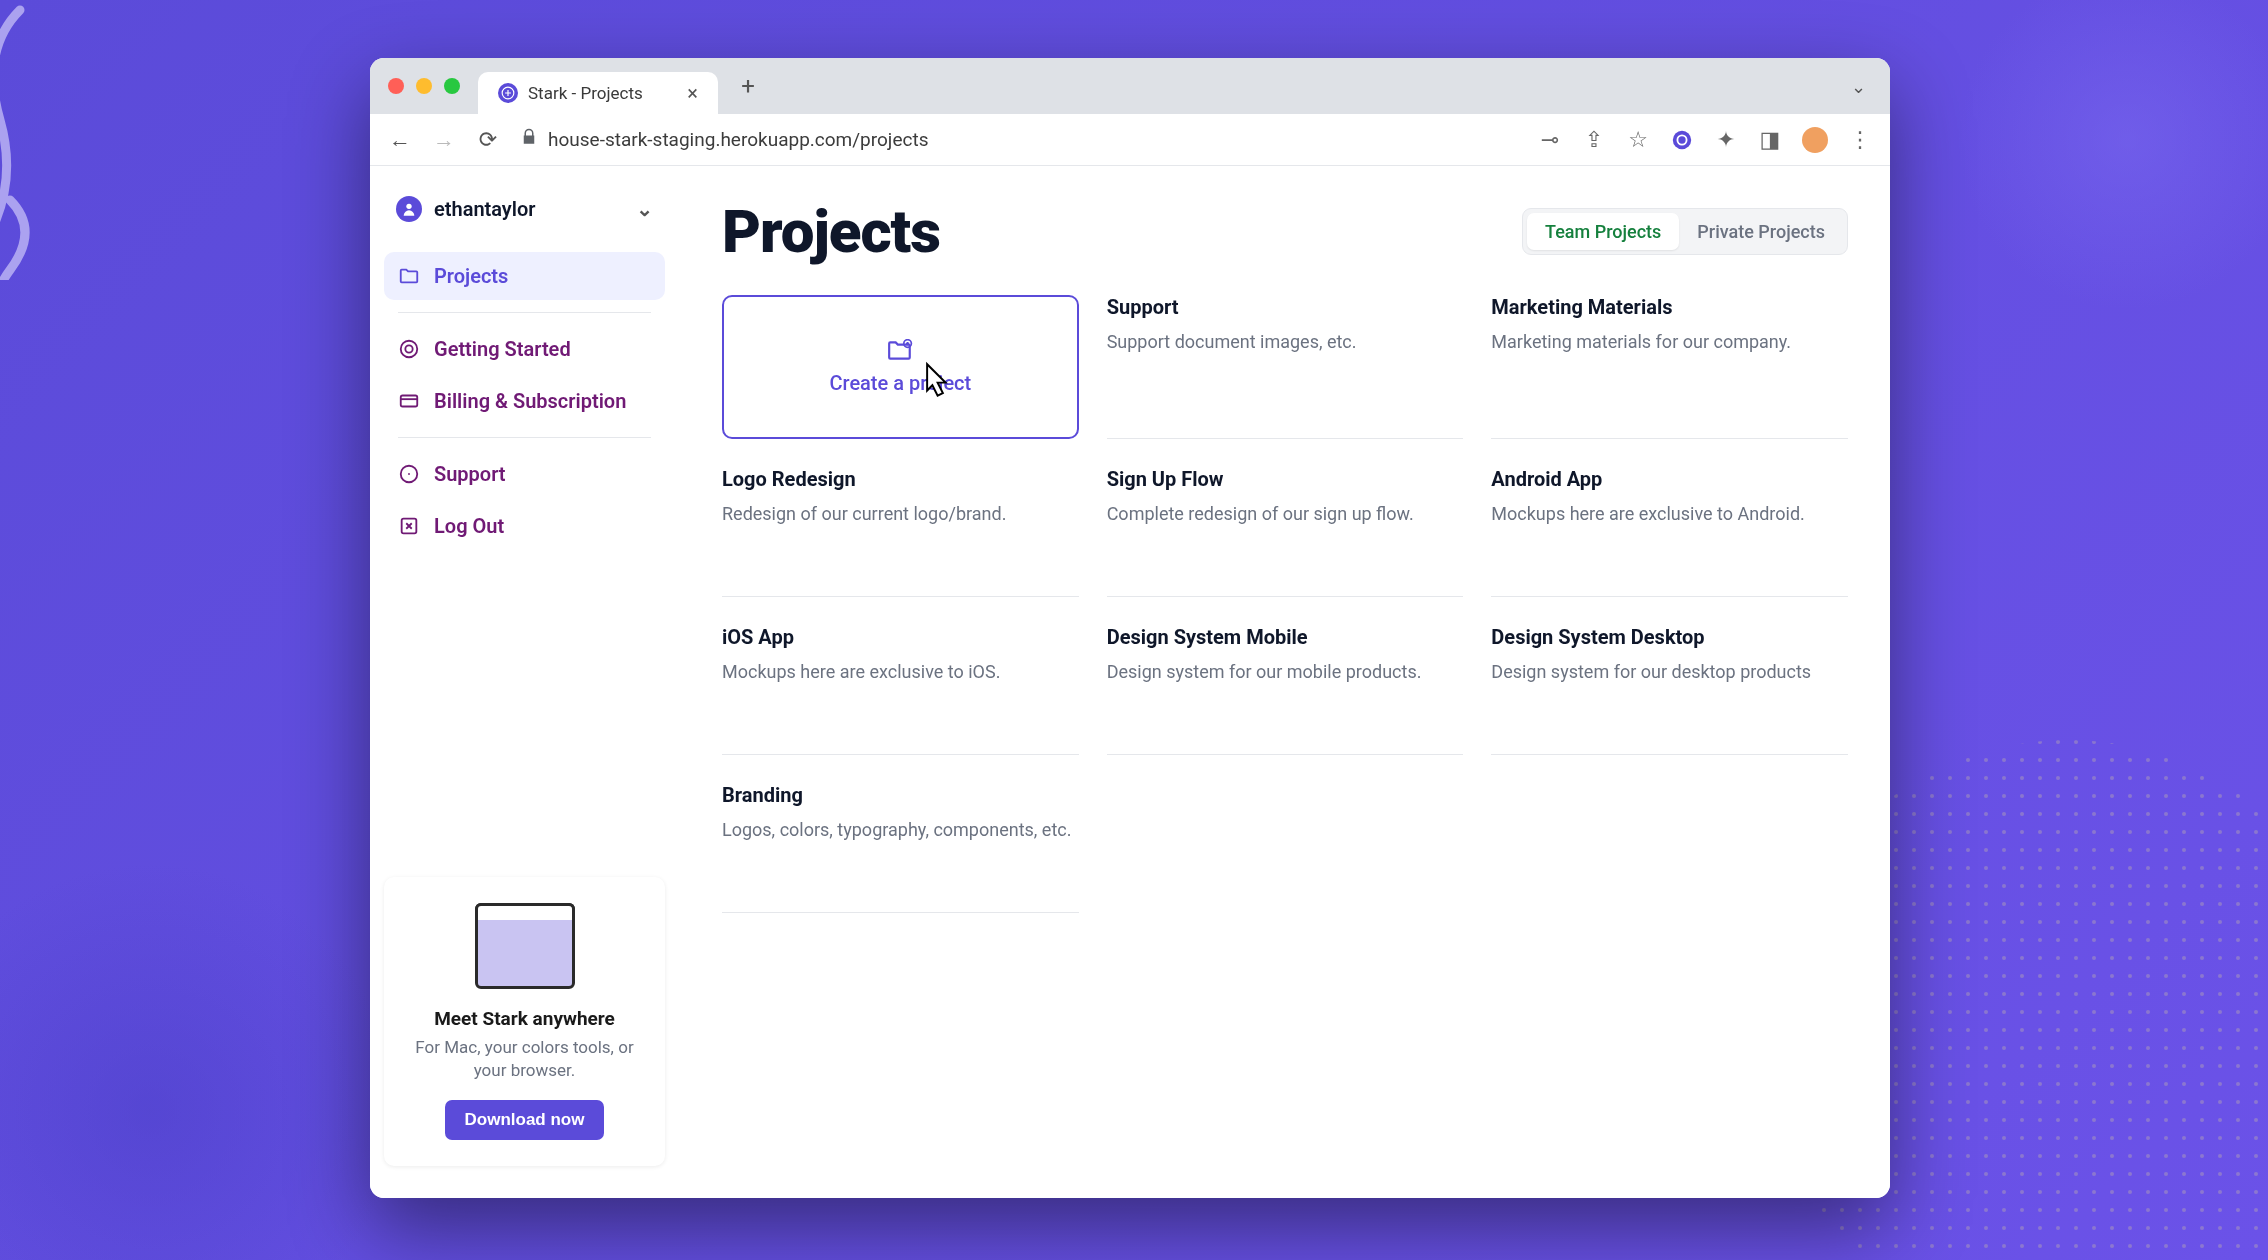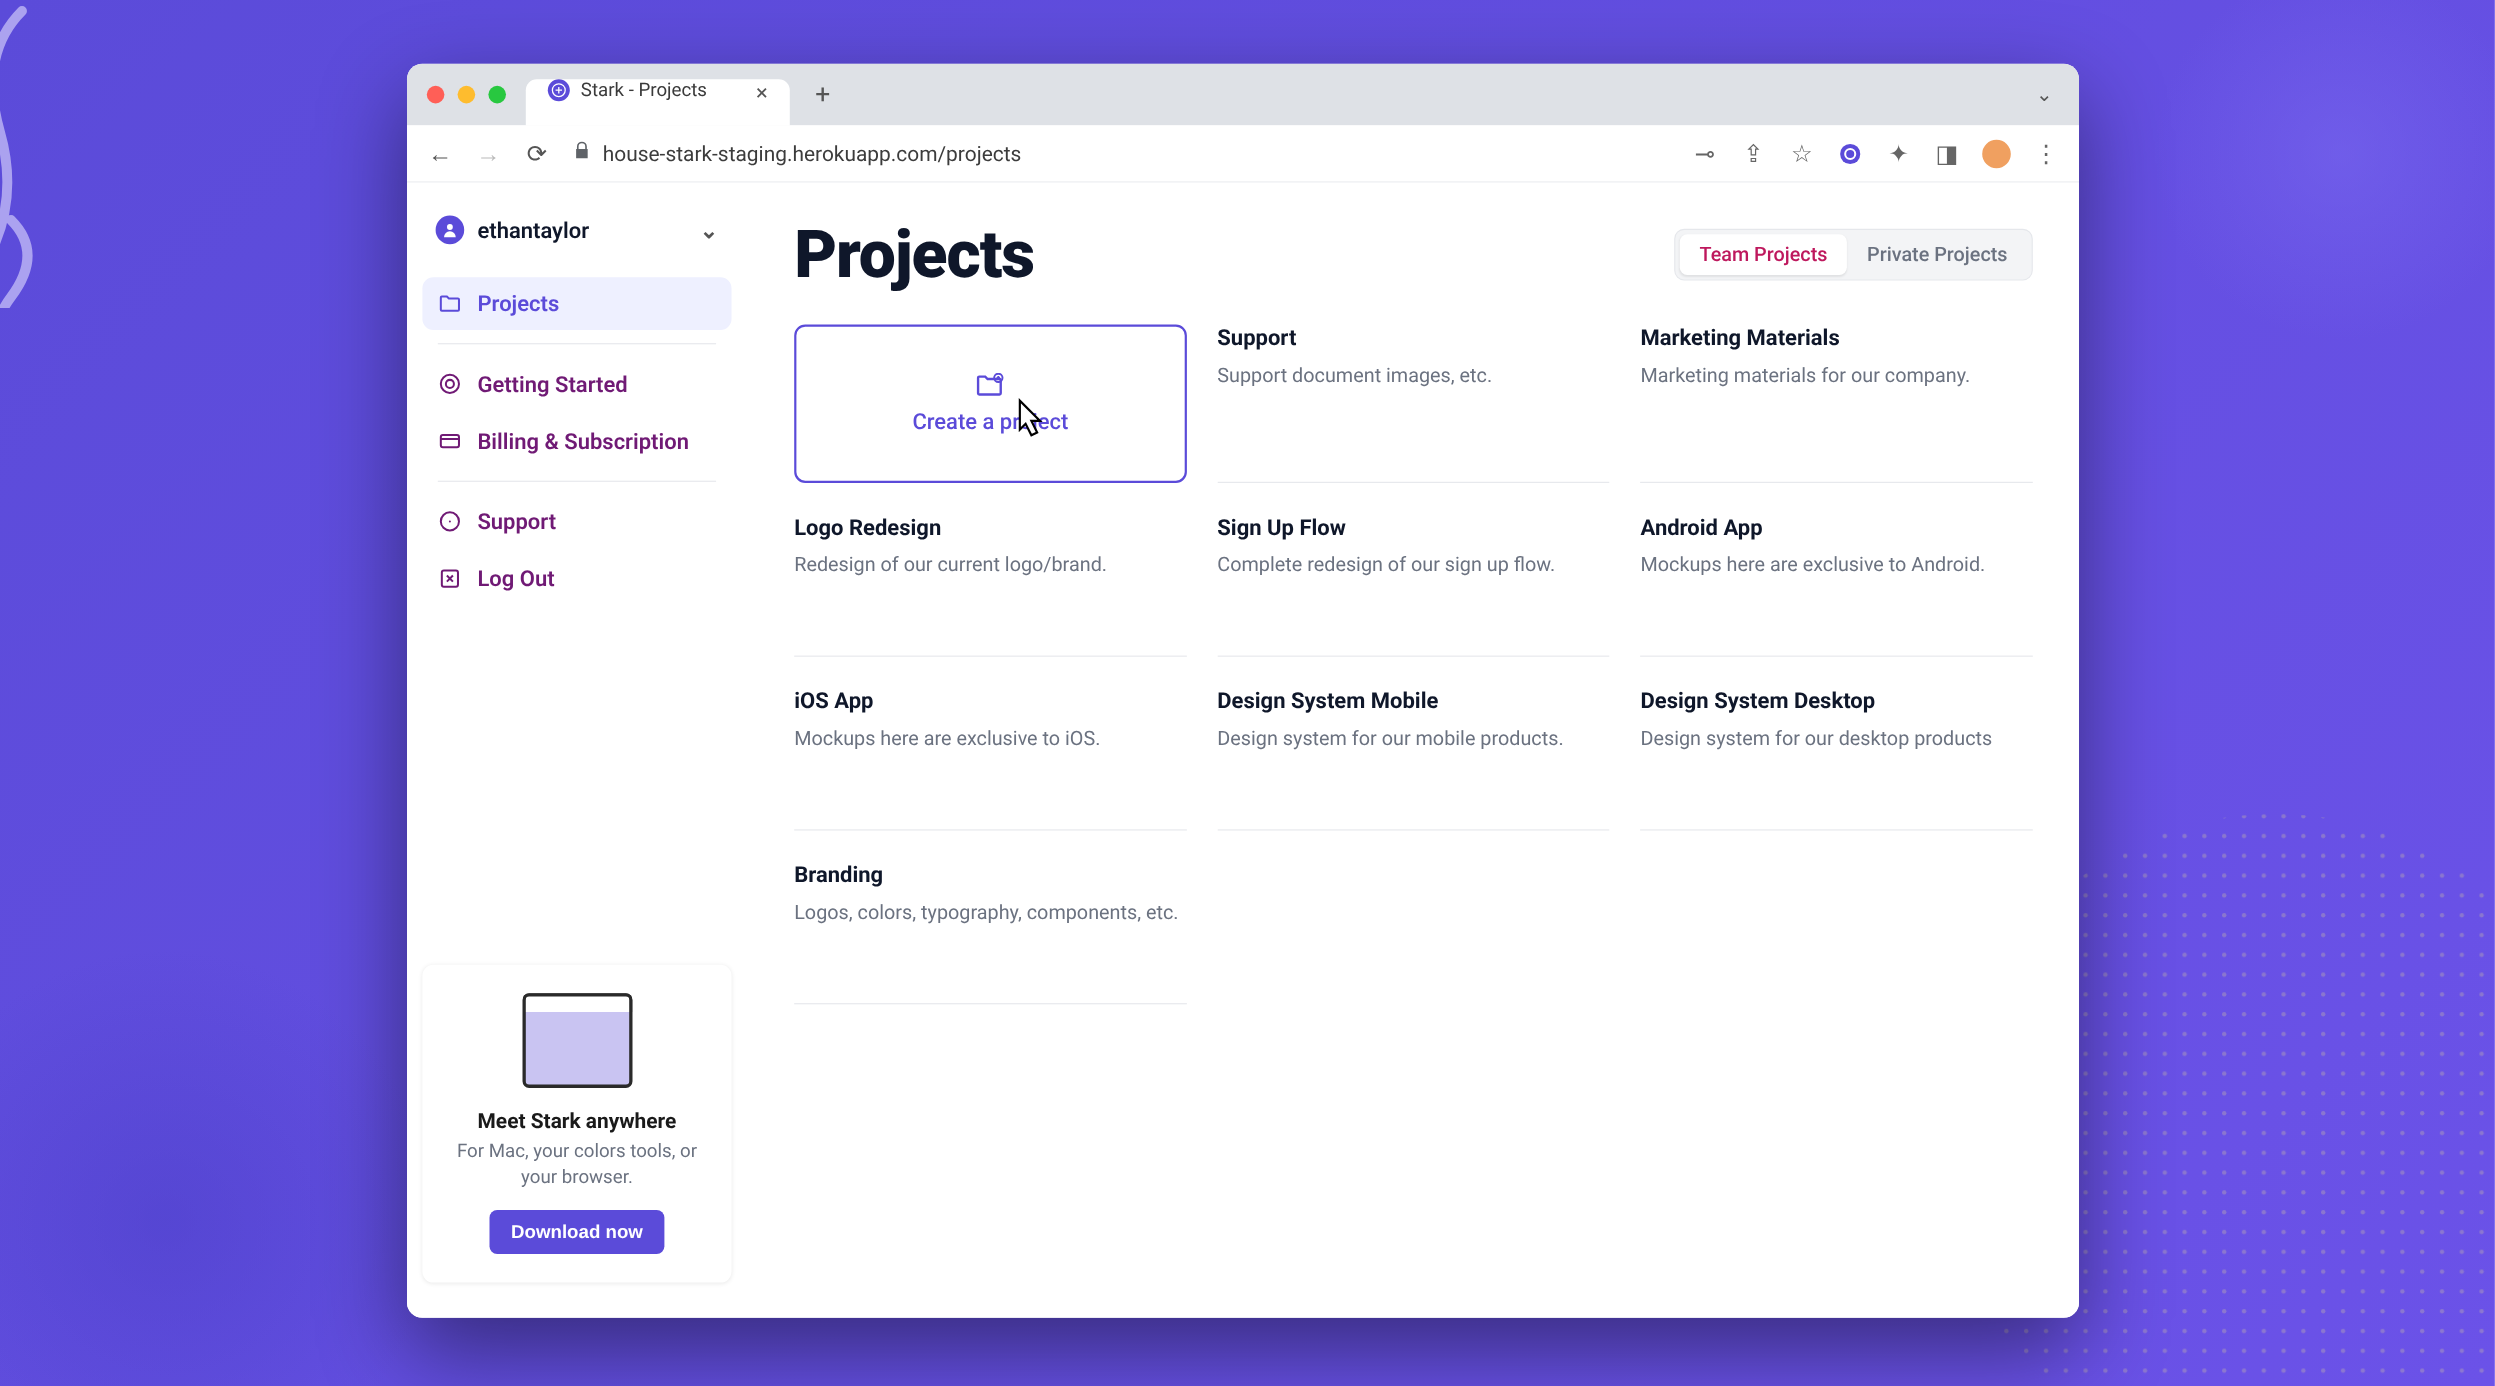--- a/index.html
+++ b/index.html
@@ -59,21 +59,21 @@
 .tl { width: 16px; height: 16px; border-radius: 50%; }
 .tl-red { background: #ff5f57; }
 .tl-yellow { background: #febc2e; }
 .tl-green { background: #28c840; }
 .tab {
   background: #fff;
   height: 42px;
   padding: 0 20px;
   border-radius: 10px 10px 0 0;
   display: flex;
-  align-items: flex-start;
+  align-items: center;
   gap: 10px;
   min-width: 240px;
   margin-top: 14px;
   font-size: 17px;
   color: #3a3a3a;
 }
 .tab-icon { width: 20px; height: 20px; border-radius: 50%; background: #5b4bd9; display: flex; align-items: center; justify-content: center; }
 .tab-close { margin-left: auto; color: #555; font-size: 20px; }
 .tab-add {
   width: 36px; height: 36px; display: flex; align-items: center; justify-content: center;
@@ -165,21 +165,21 @@
 }
 .page-title { font-size: 60px; font-weight: 900; letter-spacing: -1px; color: #0f172a; }
 .tab-toggle {
   display: inline-flex; background: #f3f4f6; border-radius: 9px; padding: 4px;
   border: 1px solid #e5e7eb;
 }
 .toggle-opt {
   padding: 8px 18px; font-size: 18px; font-weight: 500; border-radius: 7px;
   color: #6b7280;
 }
-.toggle-opt.active { background: #fff; color: #be185d; box-shadow: 0 1px 2px rgba(0,0,0,0.08); }
+.toggle-opt.active { background: #fff; color: #15803d; box-shadow: 0 1px 2px rgba(0,0,0,0.08); }
 
 .section-title { font-size: 24px; font-weight: 800; margin-bottom: 20px; color: #0f172a; }
 
 .grid {
   display: grid; grid-template-columns: repeat(3, 1fr); gap: 28px;
 }
 .card {
   border-bottom: 1px solid #e5e7eb;
   padding: 0 0 34px 0;
   min-height: 130px;

